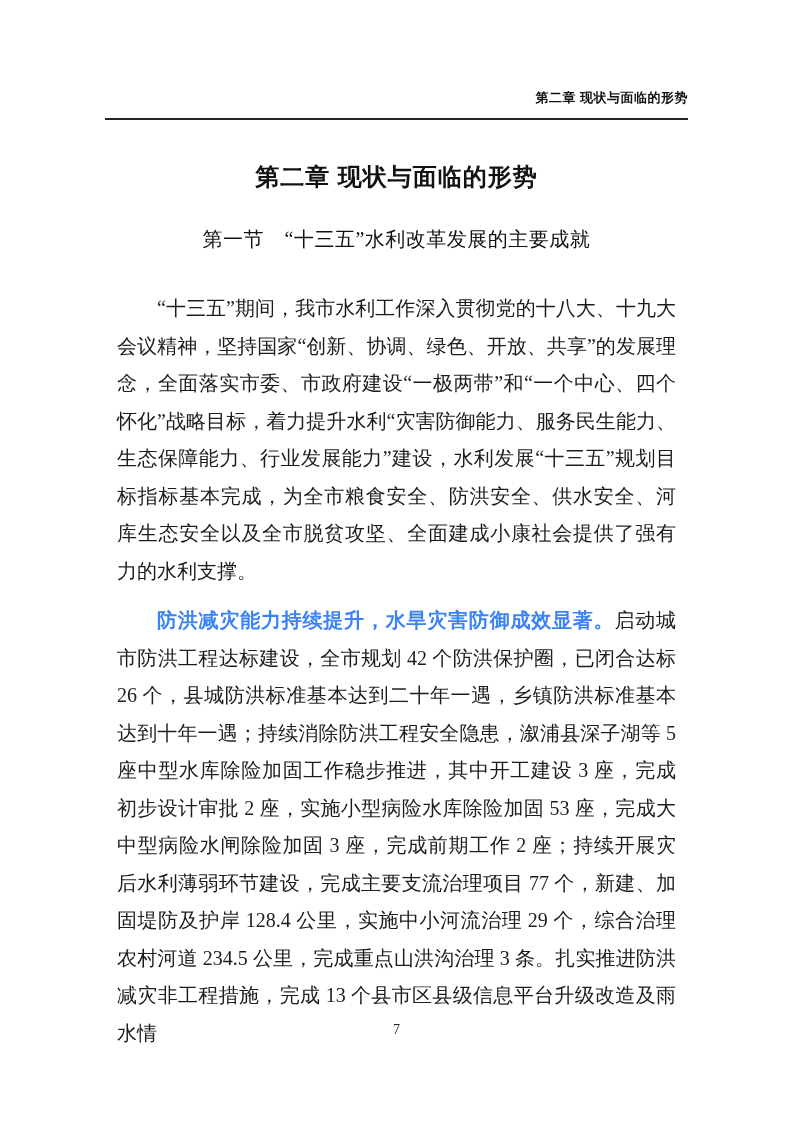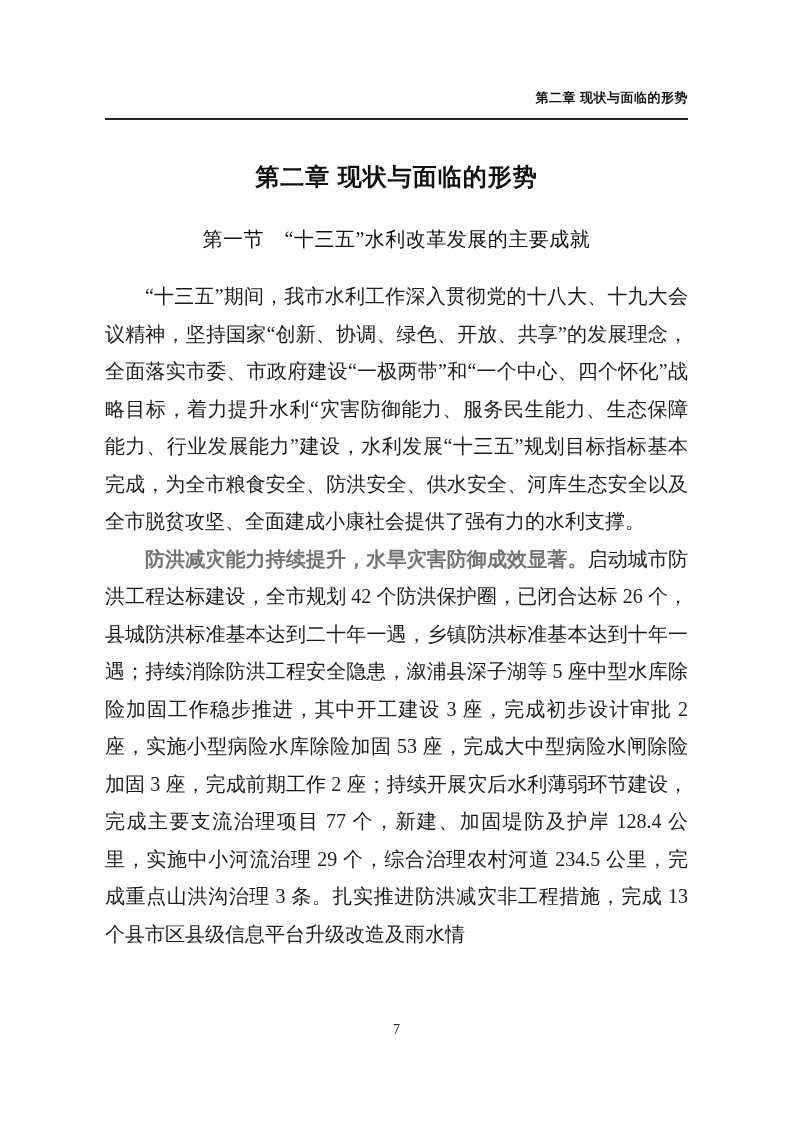--- a/index.html
+++ b/index.html
@@ -63,28 +63,28 @@
     position: absolute;
     top: 278px;
     left: 105px;
     width: 583px;
     font-size: 20px;
     line-height: 37.5px;
     text-align: justify;
     color: #1c1c1c;
   }
   .body-text p {
-    margin: 0;
+    margin: 12px;
     padding: 0;
     text-indent: 2em;
   }
   .bold-lead {
     font-family: Liberation Sans, sans-serif;
     font-weight: 700;
-    color: #737373;
+    color: #3b82f6;
   }
   .page-number {
     position: absolute;
     top: 1022px;
     left: 0;
     width: 100%;
     text-align: center;
     font-size: 14px;
     color: #222222;
   }

